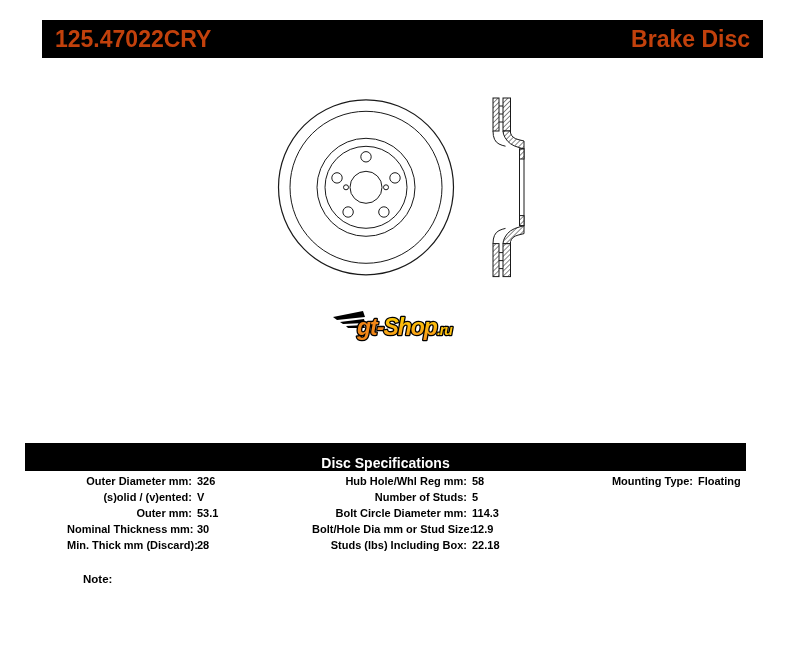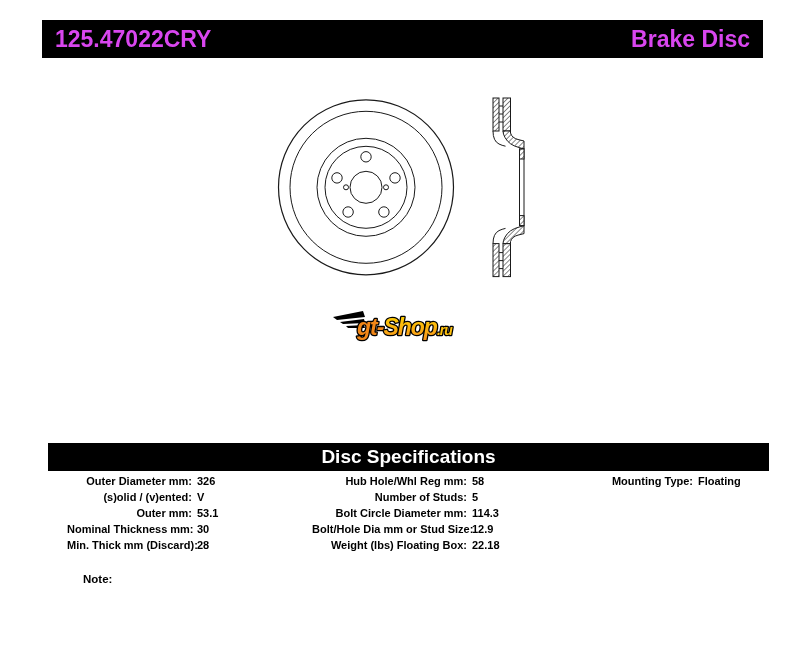--- a/index.html
+++ b/index.html
@@ -6,31 +6,31 @@
   .page{
     position:relative;
     width:800px;height:655px;
     background:#fff;
     font-family:"Liberation Sans", sans-serif;
     overflow:hidden;
   }
   
   .header-bar{
     position:absolute;left:42px;top:20px;width:721px;height:38px;
-    background:#000;color:#d946ef;
+    background:#000;color:#c2410c;
     display:flex;justify-content:space-between;align-items:center;
     padding:0 13px;box-sizing:border-box;
     font-size:23px;font-weight:bold;
   }
   
   .spec-bar{
-    position:absolute;left:48px;top:443px;width:721px;height:28px;
+    position:absolute;left:25px;top:443px;width:721px;height:28px;
     background:#000;color:#fff;
-    display:flex;justify-content:center;align-items:center;
-    font-size:19px;font-weight:bold;
+    display:flex;justify-content:center;align-items:flex-end;
+    font-size:14px;font-weight:bold;
   }
   
   .drawing{position:absolute;left:270px;top:83px;width:290px;height:212px;}
   
   .logo{position:absolute;left:333px;top:306px;width:142px;height:38px;}
   
   .spec-col{position:absolute;top:473px;margin-left:35px;}
   .spec-col.col-left{left:32px;}
   .spec-col.col-middle{left:277px;}
   .spec-col.col-right{left:574px;}
@@ -167,21 +167,21 @@
     </div>
     <div class="spec-row">
       <span class="spec-label">Bolt Circle Diameter mm:</span>
       <span class="spec-value">114.3</span>
     </div>
     <div class="spec-row">
       <span class="spec-label">Bolt/Hole Dia mm or Stud Size:</span>
       <span class="spec-value">12.9</span>
     </div>
     <div class="spec-row">
-      <span class="spec-label">Weight (lbs) Floating Box:</span>
+      <span class="spec-label">Studs (lbs) Including Box:</span>
       <span class="spec-value">22.18</span>
     </div>
   </div>
 
   <div class="spec-col col-right">
     <div class="spec-row">
       <span class="spec-label">Mounting Type:</span>
       <span class="spec-value">Floating</span>
     </div>
   </div>

